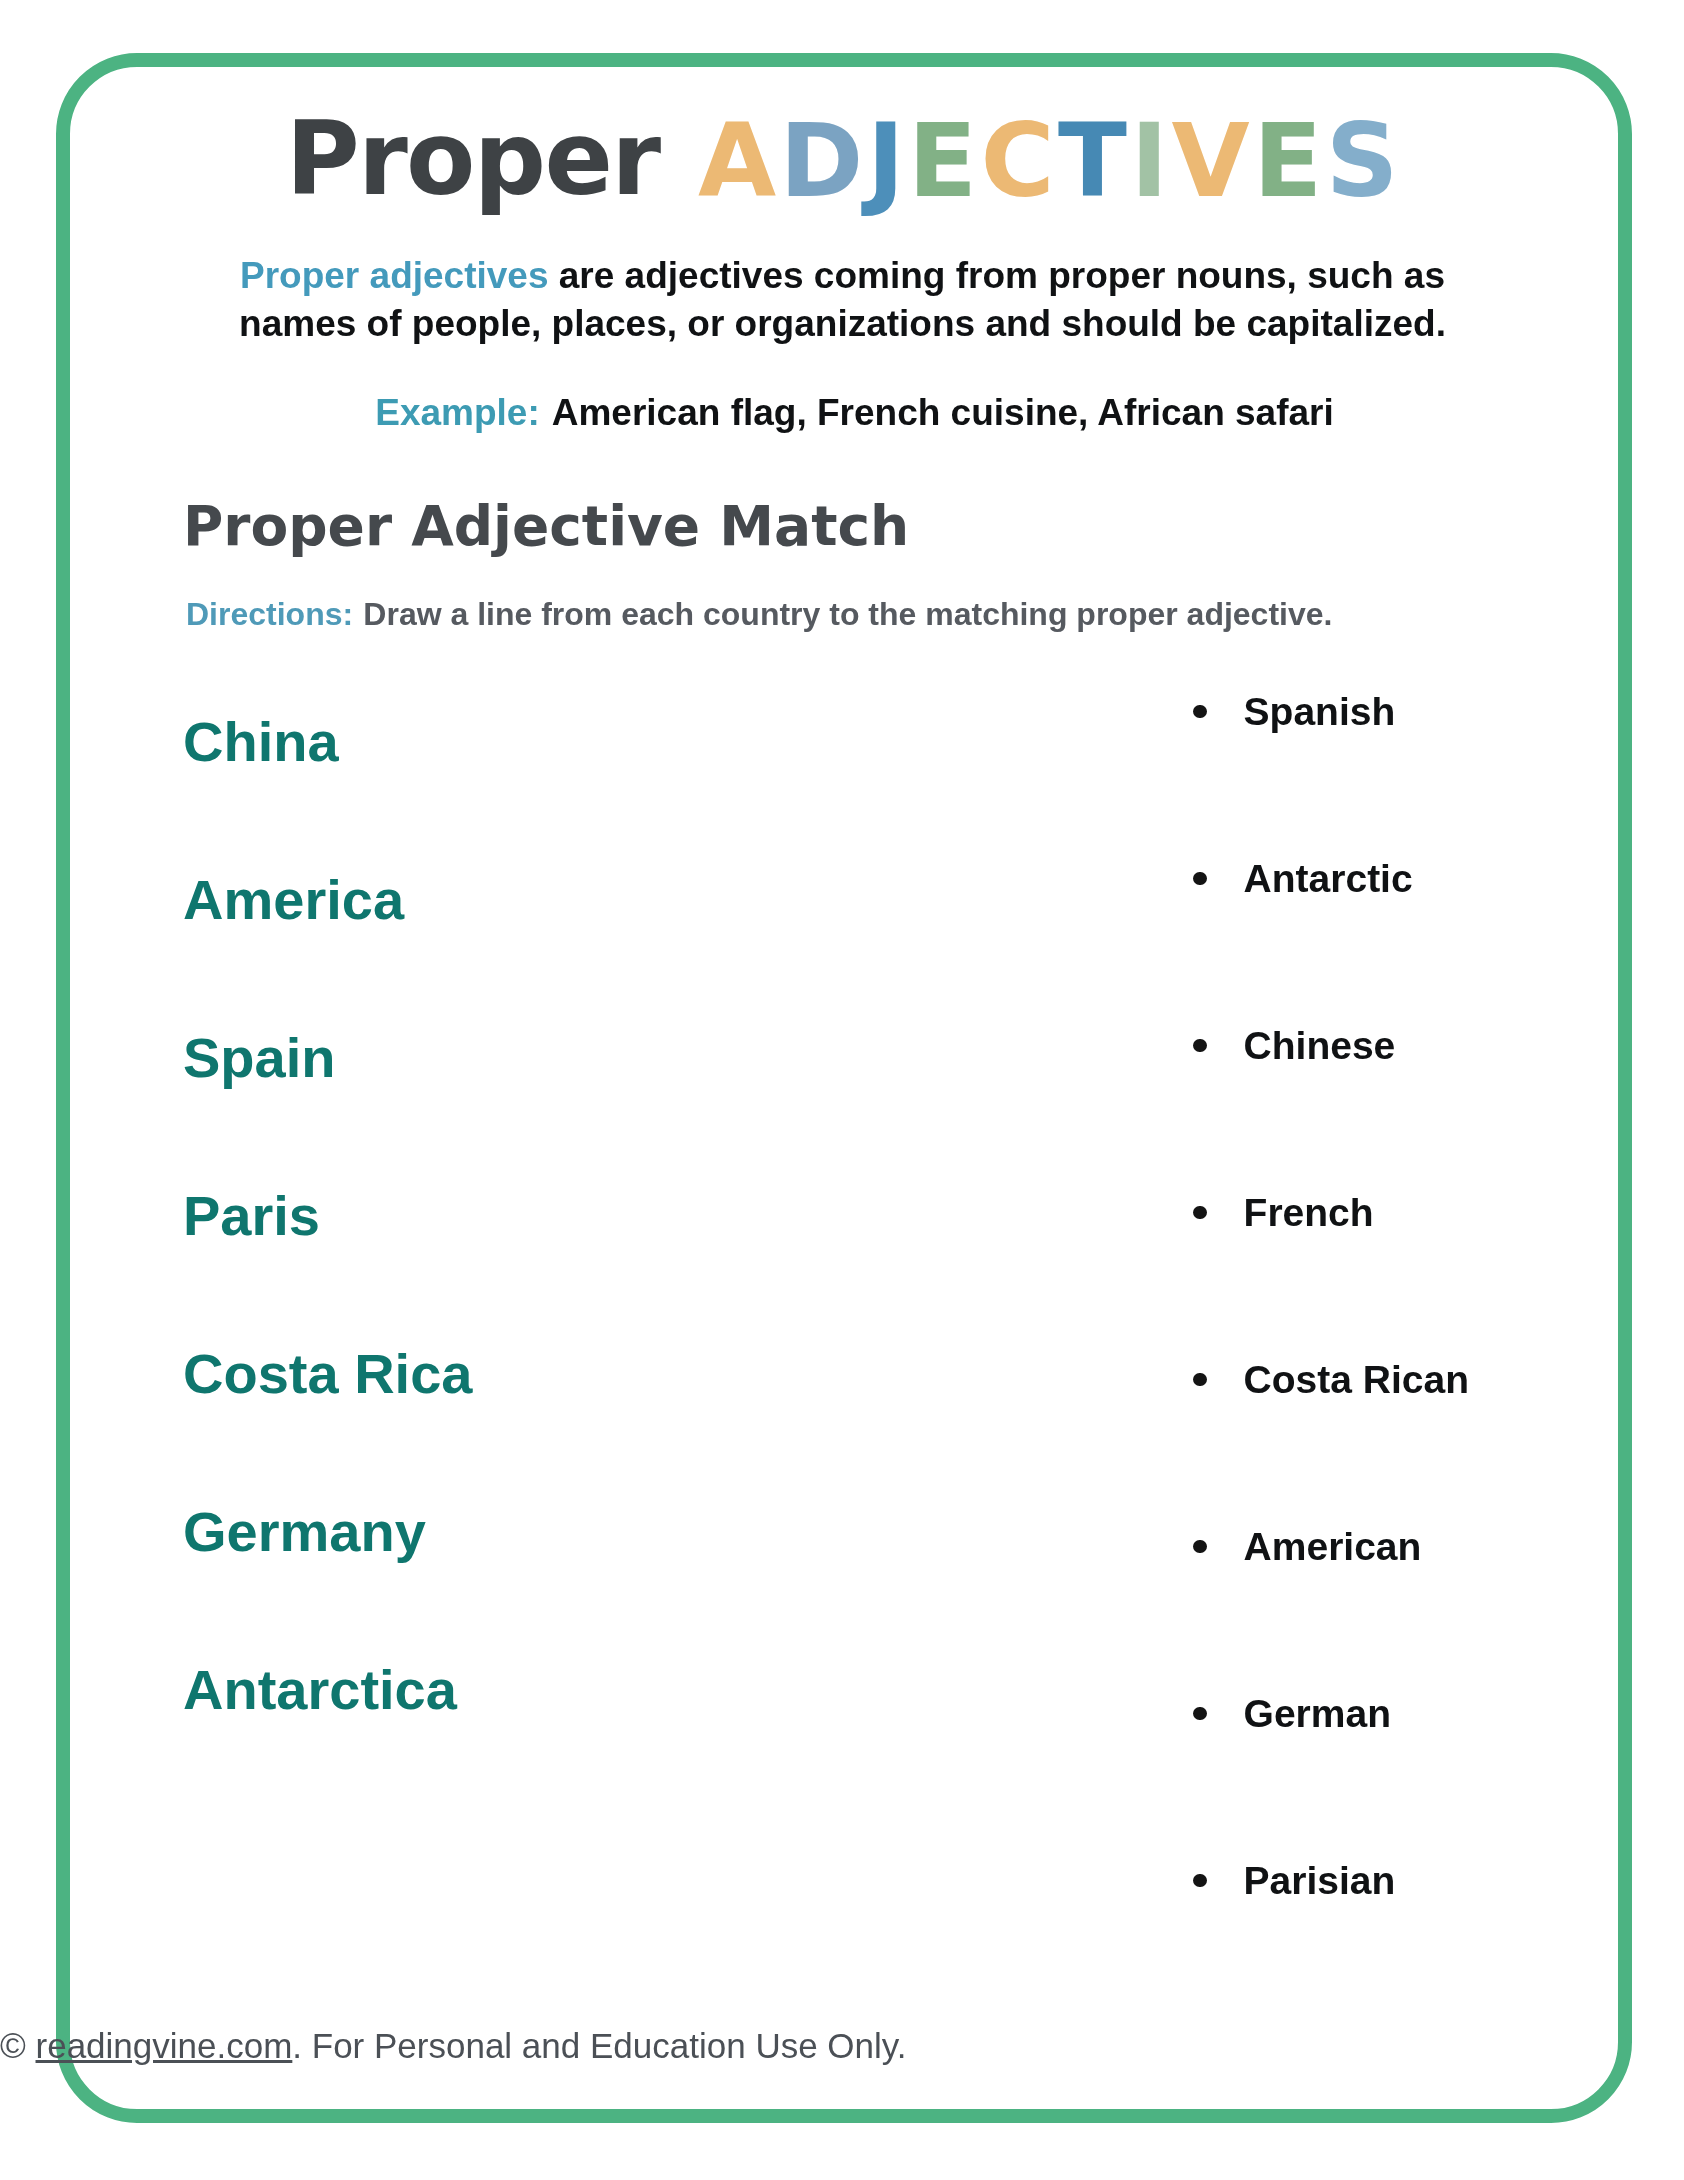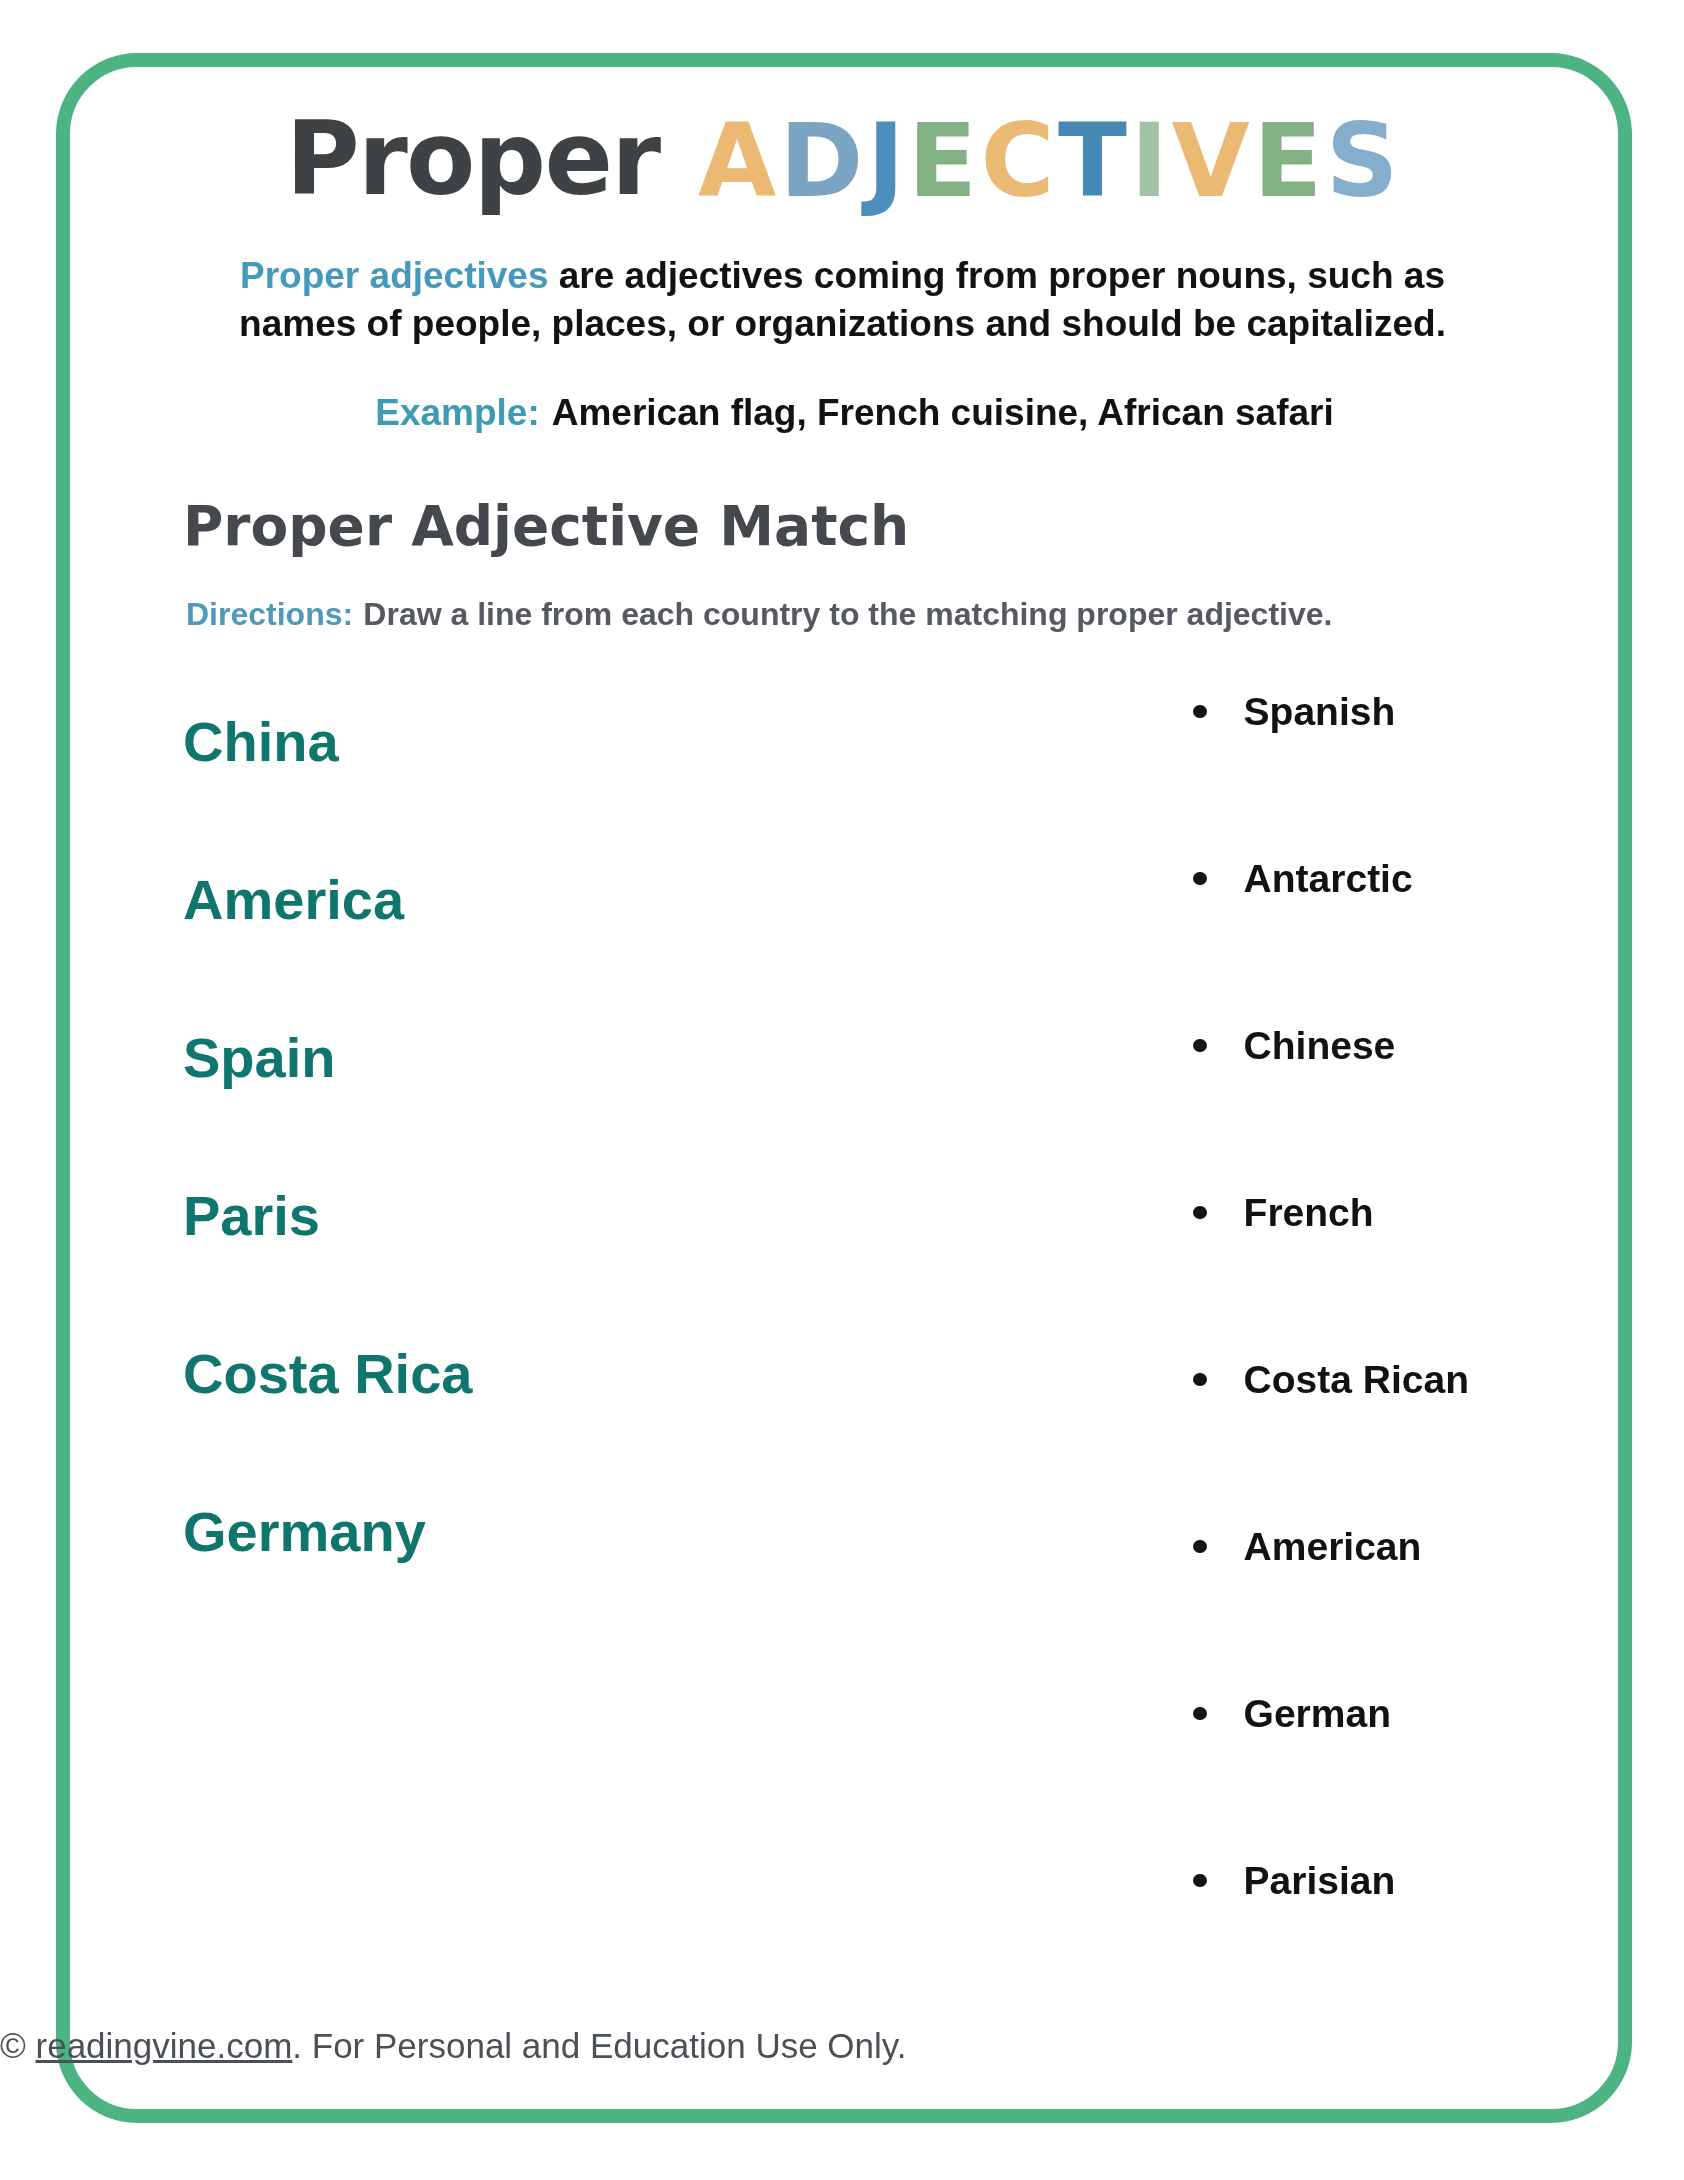--- a/index.html
+++ b/index.html
@@ -102,20 +102,23 @@
       </li>
     <li>
         <span>Paris</span>
       </li>
     <li>
         <span>Costa Rica</span>
       </li>
     <li>
         <span>Germany</span>
       </li>
+    <li>
+        <span>Antarctica</span>
+      </li>
   </ul>
 
   <ul class="adjectives">
     <li>
         <span class="bullet"></span>
         <span>Spanish</span>
       </li>
     <li>
         <span class="bullet"></span>
         <span>Antarctic</span>

